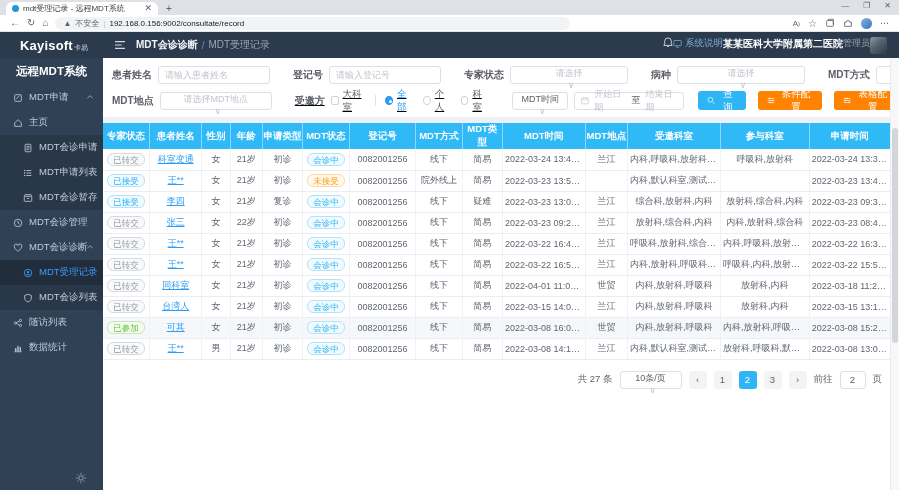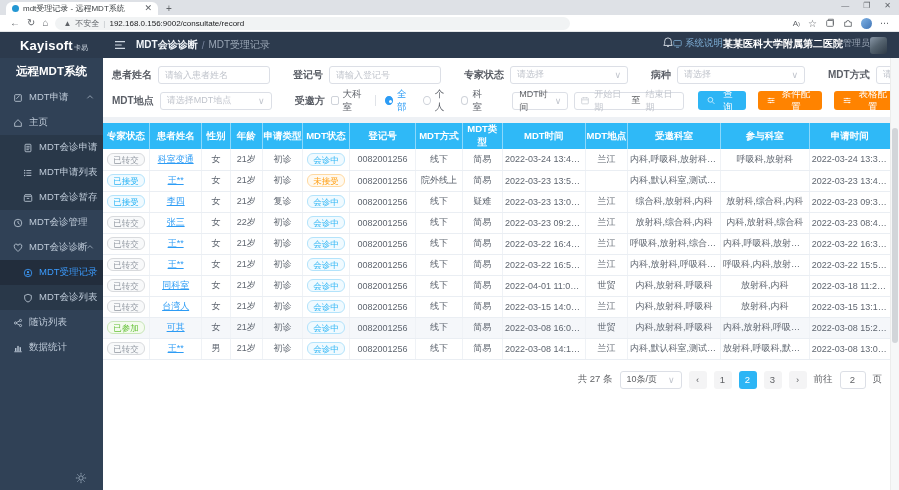--- a/index.html
+++ b/index.html
@@ -55,21 +55,21 @@
 
   
   .filter-card { background:#fff; padding:7px 0 7px 9px; }
   .f-row { display:flex; align-items:center; height:19px; }
   .f-row + .f-row { margin-top:7px; }
   .f-label { font-size:10px; color:#5a5e66; font-weight:bold; margin-right:6px; white-space:nowrap; }
   .f-group { display:flex; align-items:center; margin-right:23px; }
   .inp, .sel { height:18px; border:1px solid #dcdfe6; border-radius:3px; background:#fff; font-size:9px; display:flex; align-items:center; padding:0 6px; color:#606266; }
   input.inp { outline:none; }
   input.inp::placeholder { color:#c0c4cc; }
-  .sel { justify-content:space-between; }
+  .sel { justify-content:space-between;flex-direction:column; }
   .sel .ph { color:#c0c4cc; }
   .sel .chev-d { color:#c0c4cc; margin-left:4px; }
   .chk-box { width:9px; height:9px; border:1px solid #cfd3da; border-radius:2px; background:#fff; margin-right:4px; }
   .chk-label { font-size:9.5px; color:#5a5e66; }
   .vdiv { width:1px; height:11px; background:#e0e3e8; margin:0 9px; }
   .radio { width:9px; height:9px; border-radius:50%; border:1px solid #cfd3da; background:#fff; margin-right:4px; position:relative; }
   .radio.on { border-color:#2d9cf5; background:#2d9cf5; }
   .radio.on::after { content:""; position:absolute; left:2.5px; top:2.5px; width:3px; height:3px; border-radius:50%; background:#fff; }
   .radio-label { font-size:9.5px; color:#5a5e66; margin-right:10px; }
   .radio-label.on { color:#2d9cf5; }
@@ -310,21 +310,21 @@
           </div>
         </div>
         <div class="f-row">
           <div class="f-group">
             <span class="f-label">MDT地点</span>
             <div class="sel" style="width:112px;">
                 <span class="ph">请选择MDT地点</span>
                 <span class="chev-d">∨</span>
               </div>
           </div>
-          <div class="f-group" style="margin-right:14px;">
+          <div class="f-group" style="margin-right:14px;text-decoration:underline;">
             <span class="f-label">受邀方</span>
             <span class="chk-box"></span>
             <span class="chk-label">大科室</span>
             <span class="vdiv"></span>
             <span class="radio on"></span>
             <span class="radio-label on">全部</span>
             <span class="radio"></span>
             <span class="radio-label">个人</span>
             <span class="radio"></span>
             <span class="radio-label">科室</span>

